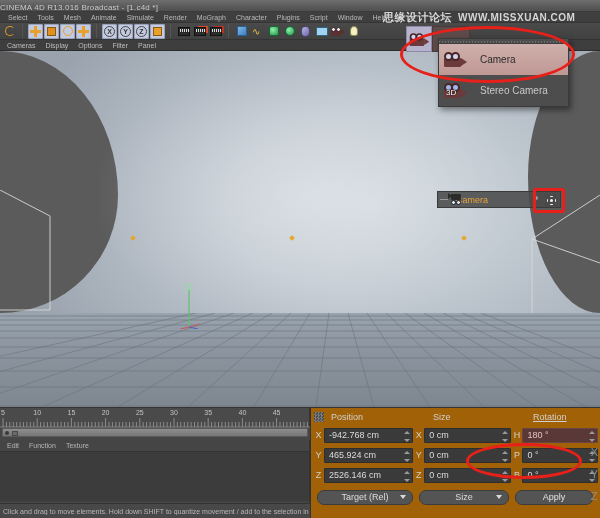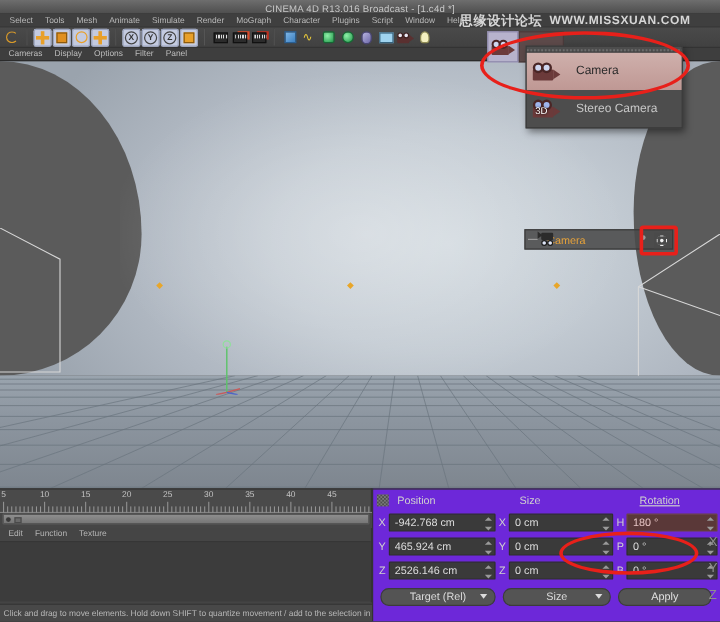--- a/index.html
+++ b/index.html
@@ -16,21 +16,21 @@
   }
 
   
   .titlebar {
     position: absolute; left: 0; top: 0; width: 600px; height: 12px;
     background: linear-gradient(to bottom, #6e6e6e 0%, #5c5c5c 55%, #4f4f4f 100%);
     border-bottom: 1px solid #3b3b3b;
   }
   .titlebar .title {
     position: absolute; left: 0; right: 0; top: 2px;
-    text-align: center;
+    text-align: left;
     font-size: 8px; line-height: 12px; color: #c9c9c9;
     letter-spacing: .2px;
     white-space: nowrap;
   }
 
   
   .menubar {
     position: absolute; left: 0; top: 12px; width: 600px; height: 11px;
     background: #3f3f3f;
     border-bottom: 1px solid #353535;
@@ -258,21 +258,21 @@
     position:absolute; left:0; top:503px; width:310px; height:15px;
     background:#484848; border-top:1px solid #333;
     display:flex; align-items:center;
   }
   .statusbar .st { font-size:7px; color:#b7b7b7; padding-left:3px; white-space:nowrap;
                    overflow:hidden; text-overflow:clip; }
 
   
   .coord {
     position:absolute; left:310px; top:407px; width:290px; height:111px;
-    background:#6d28d9; border-top:1px solid #333; border-left:1px solid #333;
+    background:#a16207; border-top:1px solid #333; border-left:1px solid #333;
   }
   .coord-head { height:17px; display:flex; align-items:center; position:relative;}
   .coord-grip { width:10px;height:10px;margin:0 3px;
      background: repeating-conic-gradient(#7a7a7a 0% 25%, #4c4c4c 0% 50%) 0 0/3px 3px;}
   .coord-head .ch { font-size:9px; color:#cfcfcf; position:absolute;}
   .ch-pos { left:20px; } .ch-size { left:122px; } .ch-rot { left:222px;text-decoration:underline; }
 
   .coord-rows { padding:0 2px; }
   .crow { display:flex; align-items:center; height:20px; gap:0; }
   .axlbl { width:11px; font-size:9px; color:#cfcfcf; text-align:center; flex:none;}

